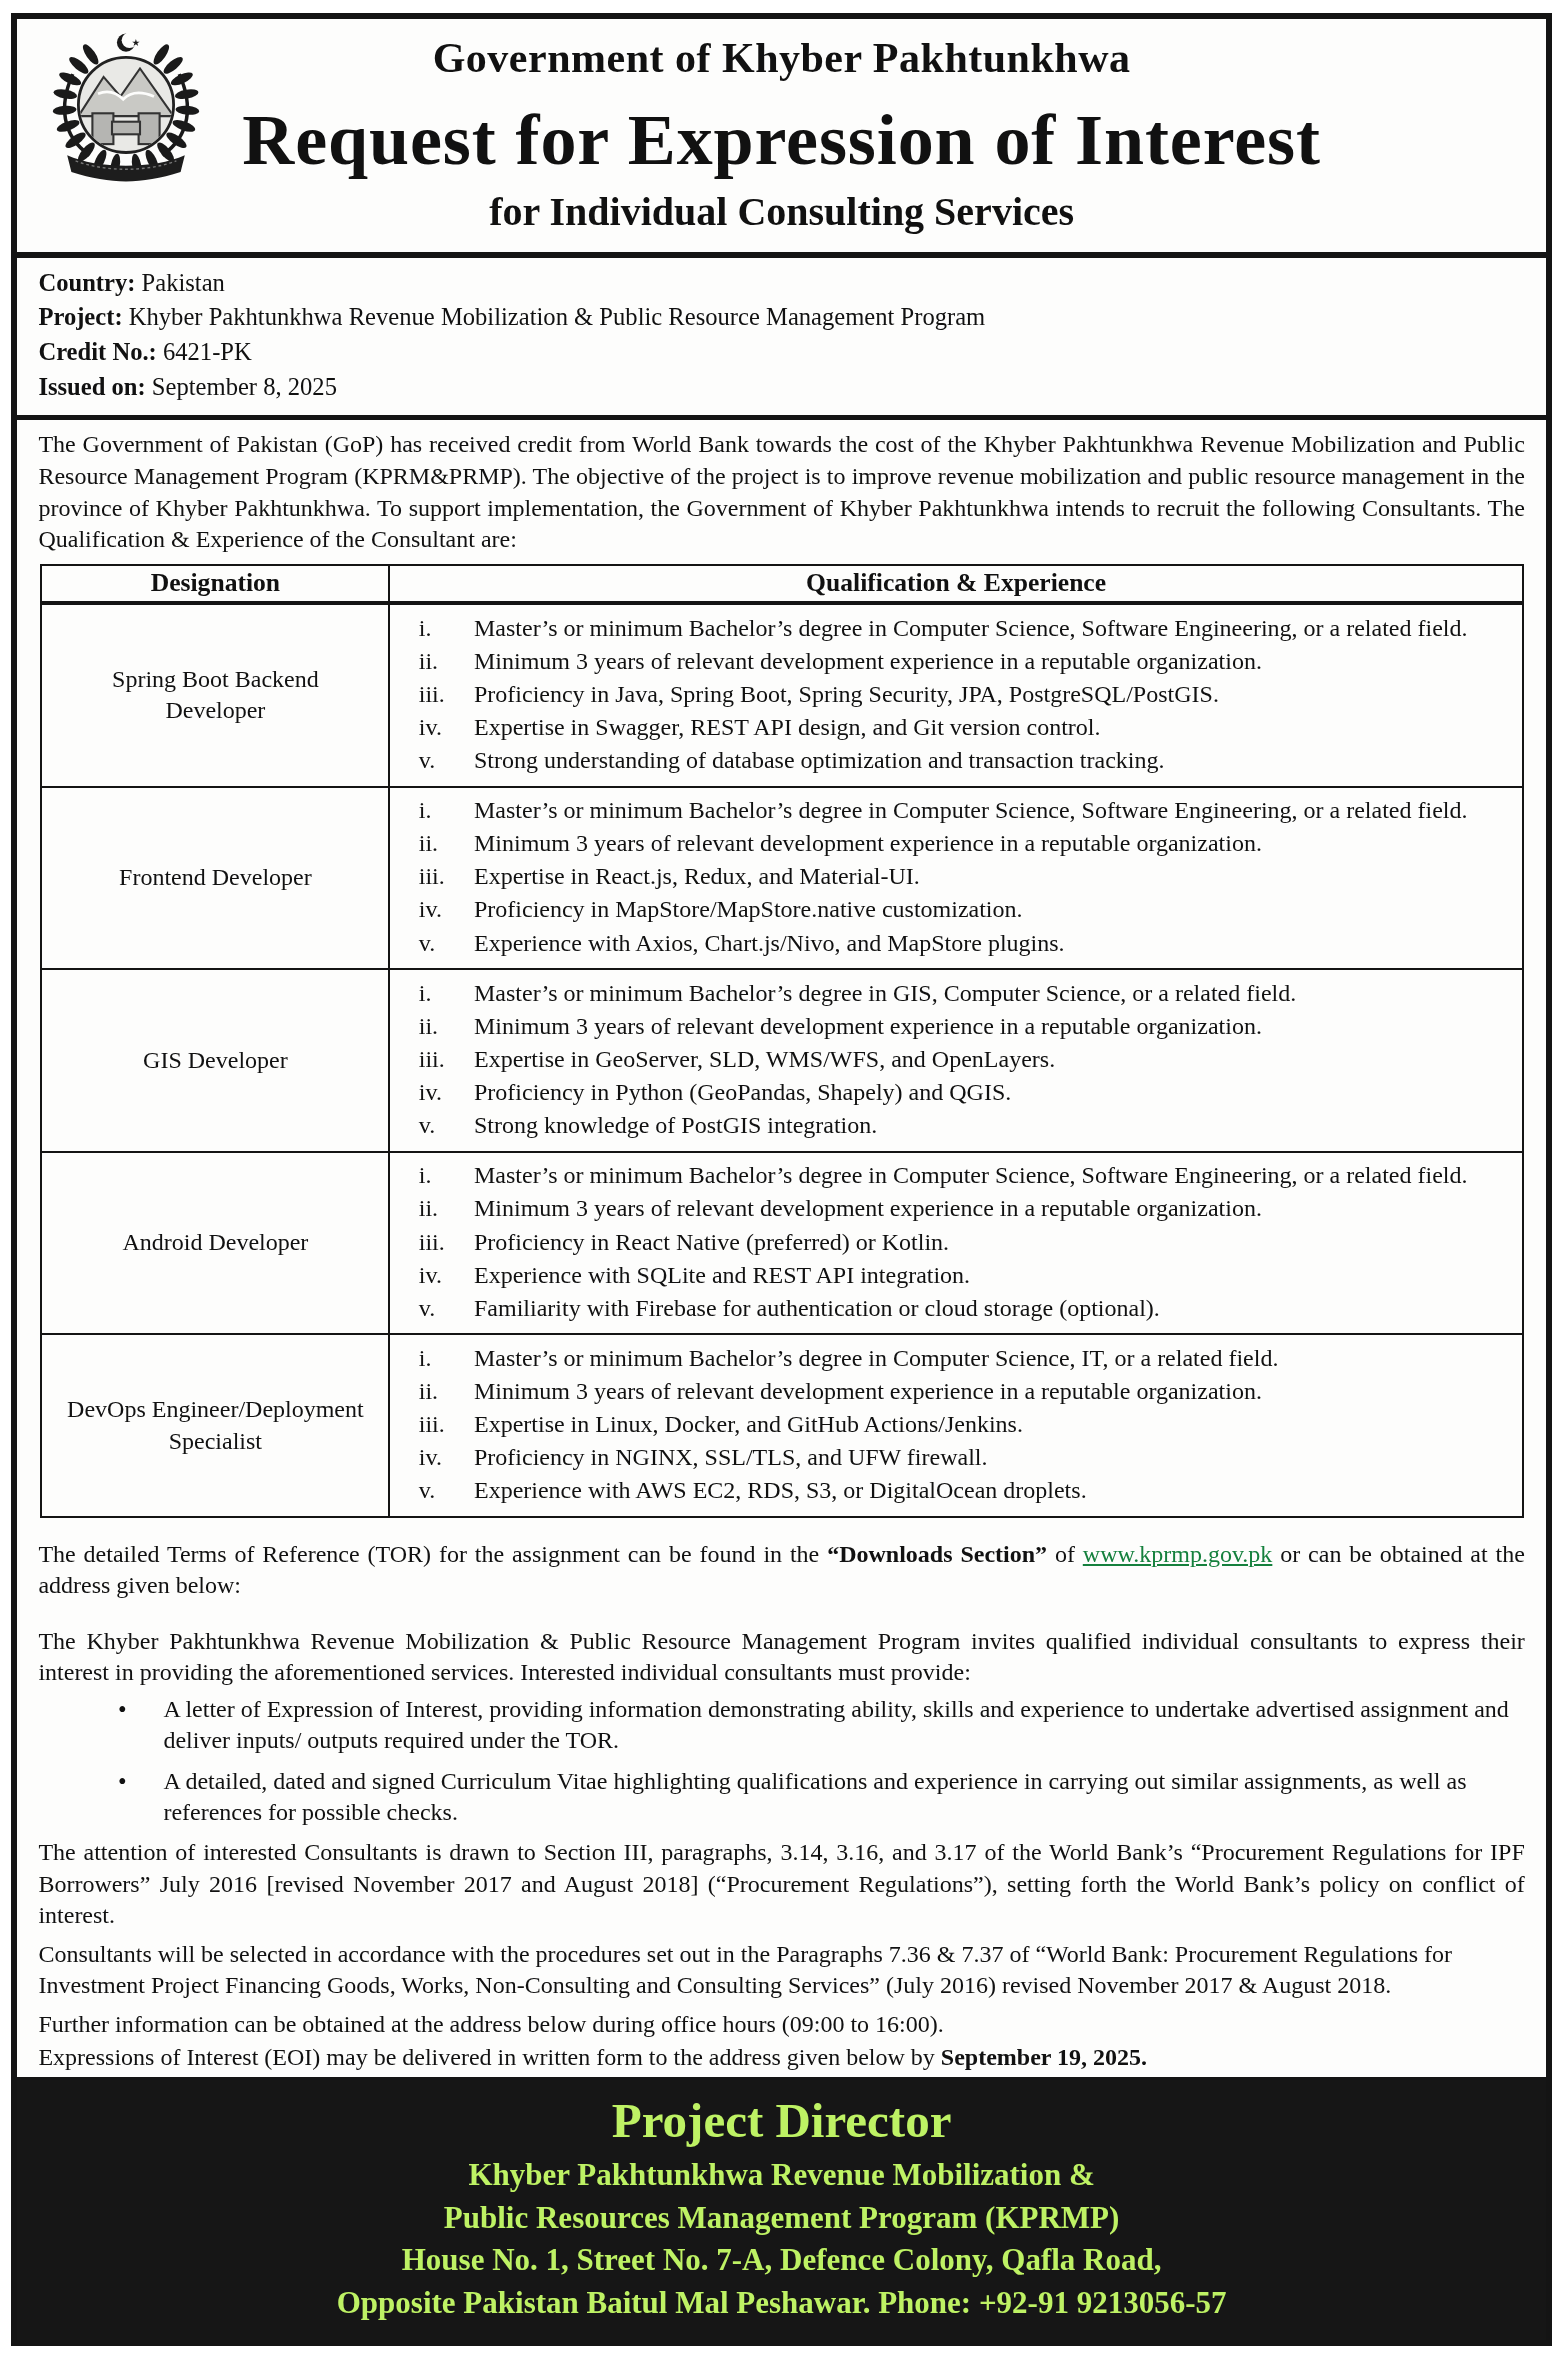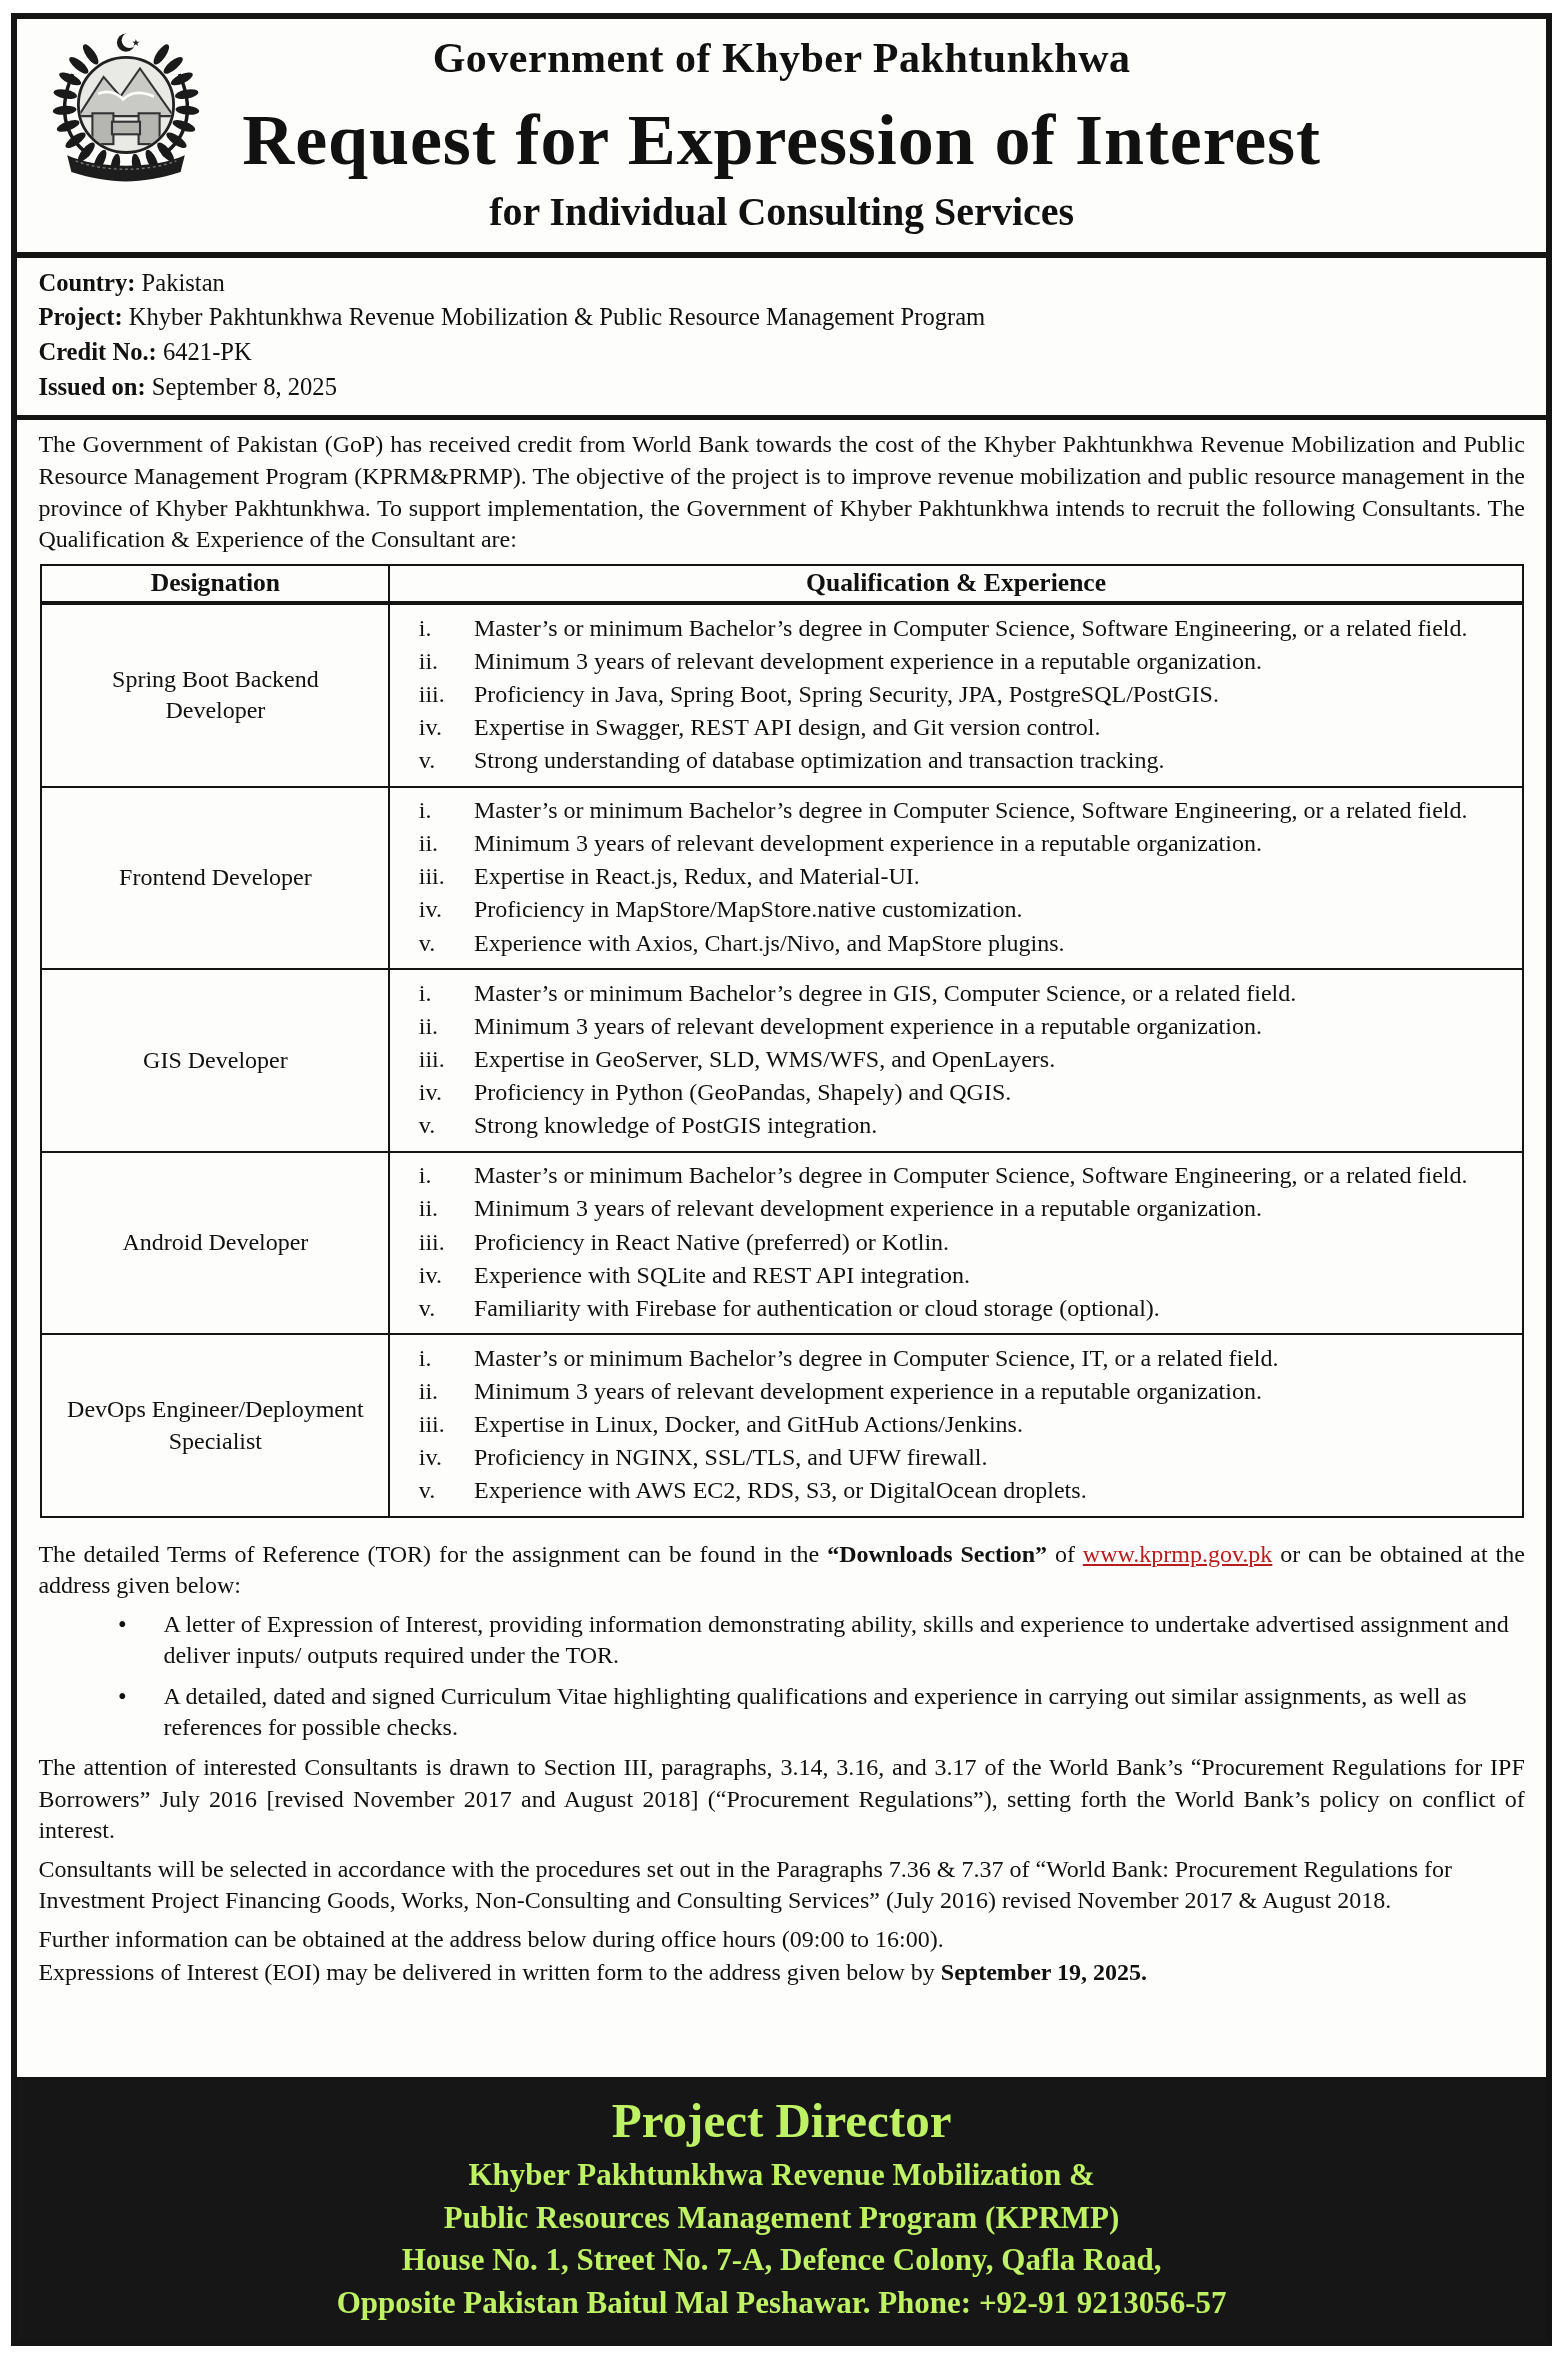--- a/index.html
+++ b/index.html
@@ -30,21 +30,21 @@
   table.qual th{font-size:25.6px;font-weight:bold;padding:2.8px 5.7px;}
   table.qual thead tr{border-bottom:4.7px solid #141414;}
   td.desig-cell{width:312px;text-align:center;vertical-align:middle;font-size:24px;padding:3.8px 17px;line-height:1.3;}
   td.qual-cell{padding:5.7px 9.5px 7.6px 24.6px;vertical-align:top;}
   .q-item{display:grid;grid-template-columns:59px 1fr;font-size:24px;line-height:1.3;margin:1.9px 0;}
   .q-num{padding-left:3.8px;}
   
   .txt{padding:13.2px 21px 7.6px 21px;}
   .para{font-size:24px;line-height:1.3;text-align:justify;margin:0 0 7.6px 0;}
   .para.gap-top{margin-top:24.6px;}
-  .para a{color:#b91c1c;}
+  .para a{color:#15803d;}
   .bullets{margin:3.8px 0 5.7px 0;}
   .bullet{display:grid;grid-template-columns:51px 1fr;margin:5.7px 0 9.5px 74px;font-size:24px;line-height:1.3;}
   .bullet .dot{font-size:24.6px;padding-left:5.7px;}
   .tight{margin-bottom:1.9px;}
   
   .foot{
     position:absolute;left:0;right:0;bottom:0;background:#161616;color:#bef264;
     text-align:center;padding:9.5px 9.5px 13.2px 9.5px;border-top:3.8px solid #141414;
   }
   .foot-title{font-size:49px;font-weight:bold;margin:1.9px 0 7.6px 0;}
@@ -250,20 +250,21 @@
       <span class="q-text">Experience with AWS EC2, RDS, S3, or DigitalOcean droplets.</span>
     </div>
           </td>
     </tr>
       </tbody>
   </table>
 
   <div class="txt">
     <p class="para"><span>The detailed Terms of Reference (TOR) for the assignment can be found in the </span><b>“Downloads Section”</b><span> of </span><a href="#">www.kprmp.gov.pk</a><span> or can be obtained at the address given below:</span></p>
 
+    <p class="para gap-top tight">The Khyber Pakhtunkhwa Revenue Mobilization &amp; Public Resource Management Program invites qualified individual consultants to express their interest in providing the aforementioned services. Interested individual consultants must provide:</p>
 
     <div class="bullets">
       <div class="bullet">
         <span class="dot">•</span>
         <span>A letter of Expression of Interest, providing information demonstrating ability, skills and experience to undertake advertised assignment and deliver inputs/ outputs required under the TOR.</span>
       </div>
       <div class="bullet">
         <span class="dot">•</span>
         <span>A detailed, dated and signed Curriculum Vitae highlighting qualifications and experience in carrying out similar assignments, as well as references for possible checks.</span>
       </div>

